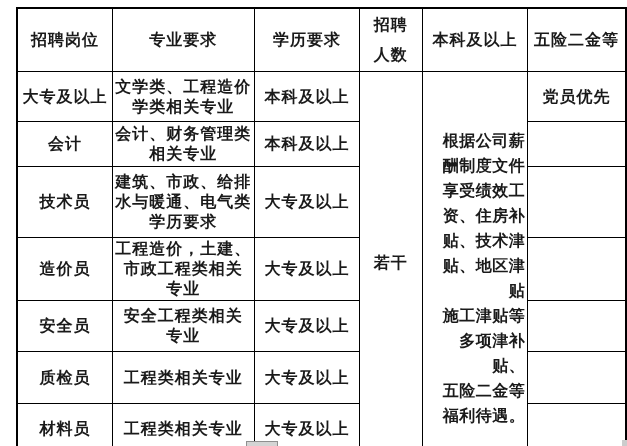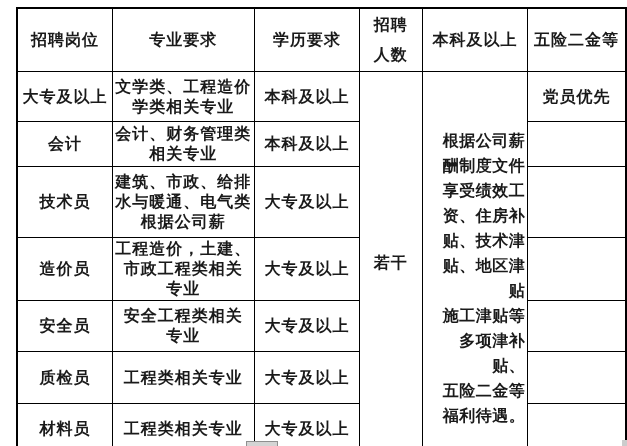--- a/index.html
+++ b/index.html
@@ -113,21 +113,21 @@
       <td>会计、财务管理类
 相关专业</td>
       <td>本科及以上</td>
       <td></td>
     </tr>
 
     <tr style="height:71px">
       <td>技术员</td>
       <td>建筑、市政、给排
 水与暖通、电气类
-根据公司薪</td>
+学历要求</td>
       <td>大专及以上</td>
       <td></td>
     </tr>
 
     <tr style="height:62px">
       <td>造价员</td>
       <td>工程造价，土建、
 市政工程类相关
 专业</td>
       <td>大专及以上</td>

